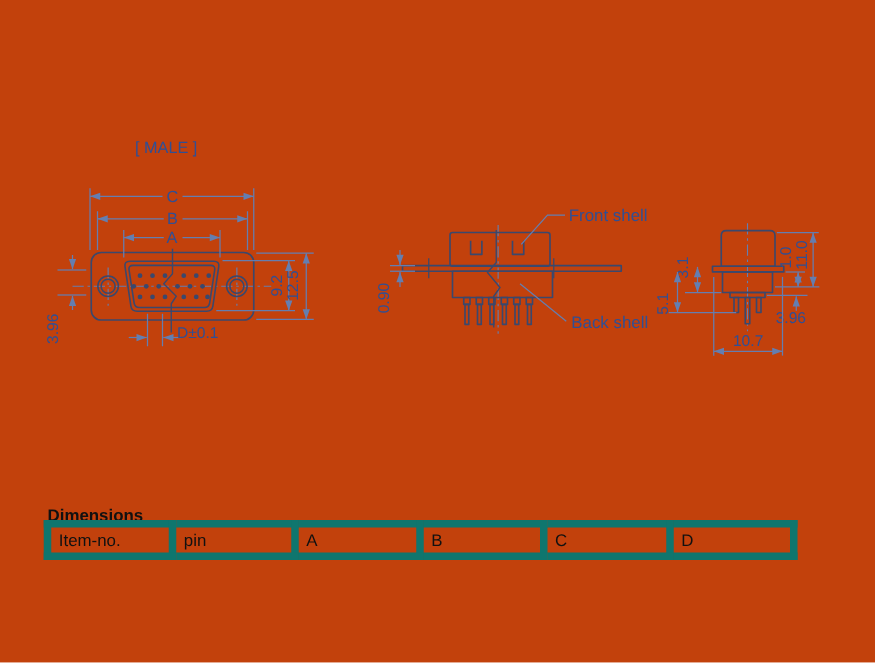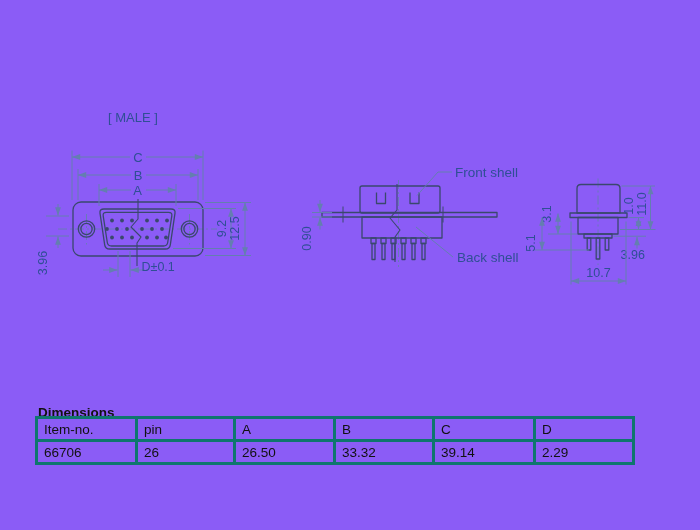--- a/index.html
+++ b/index.html
@@ -1,29 +1,29 @@
 <!DOCTYPE html>
 <html><head>
 <meta charset="utf-8">
 <style>
   html,body{margin:0;padding:0;background:#fff;}
-  .stage{position:relative;width:700px;height:530px;background:#8b5cf6;overflow:hidden;
+  .stage{position:relative;width:700px;height:530px;background:#c2410c;overflow:hidden;
          font-family:"Liberation Sans",sans-serif;}
   svg{position:absolute;left:0;top:0;}
   svg text{font-family:"Liberation Sans",sans-serif;fill:#2f4f95;}
   .g{stroke:#3a486d;stroke-width:1.3;fill:none;stroke-linejoin:round;}
   .gf{fill:#3a486d;stroke:none;}
   .d{stroke:#647eb0;stroke-width:1;fill:none;}
   .cl{stroke:#647eb0;stroke-width:0.9;fill:none;stroke-dasharray:9 3 2 3;}
   .t{font-size:12.5px;}
   .tb{font-size:13px;}
   .tl{font-size:13.5px;}
   .tbl{position:absolute;left:35px;top:416px;width:597px;border-collapse:collapse;
        table-layout:fixed;font-size:13.5px;color:#111;}
-  .tbl td{border:3px solid #0f766e;height:20px;padding:0 0 0 6px;overflow:hidden;
+  .tbl td{border:6px solid #0f766e;height:20px;padding:0 0 0 6px;overflow:hidden;
           white-space:nowrap;}
   .tbl{border:1.5px solid #3d3d3d;}
   .ttitle{position:absolute;left:38px;top:405px;font-size:13.5px;font-weight:bold;color:#111;}
 </style>
 </head>
 <body>
 
 <div class="stage">
 
 <svg width="700" height="530" viewBox="0 0 700 530">
@@ -202,24 +202,16 @@
   </colgroup>
   <tbody>
     <tr>
       <td>Item-no.</td>
       <td>pin</td>
       <td>A</td>
       <td>B</td>
       <td>C</td>
       <td>D</td>
     </tr>
-    <tr>
-      <td>66706</td>
-      <td>26</td>
-      <td>26.50</td>
-      <td>33.32</td>
-      <td>39.14</td>
-      <td>2.29</td>
-    </tr>
   </tbody>
 </table>
 
 </div>
 
 </body></html>

